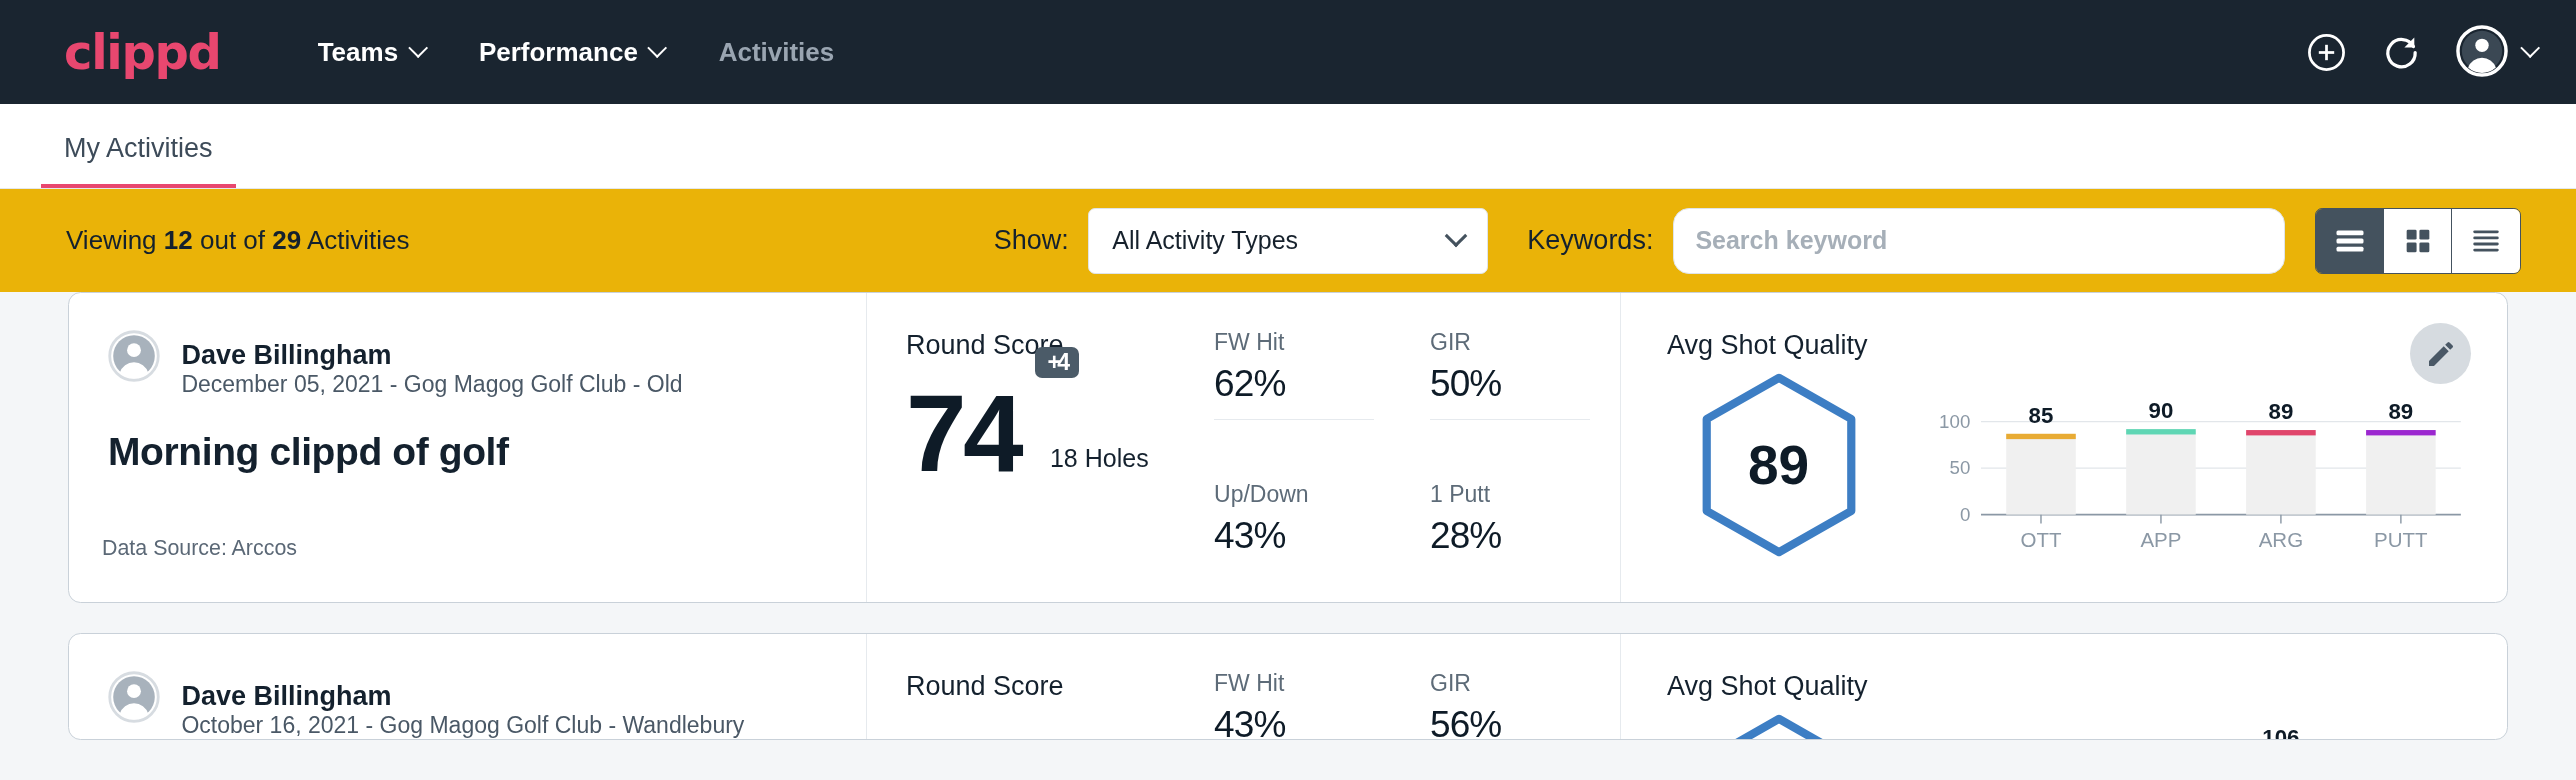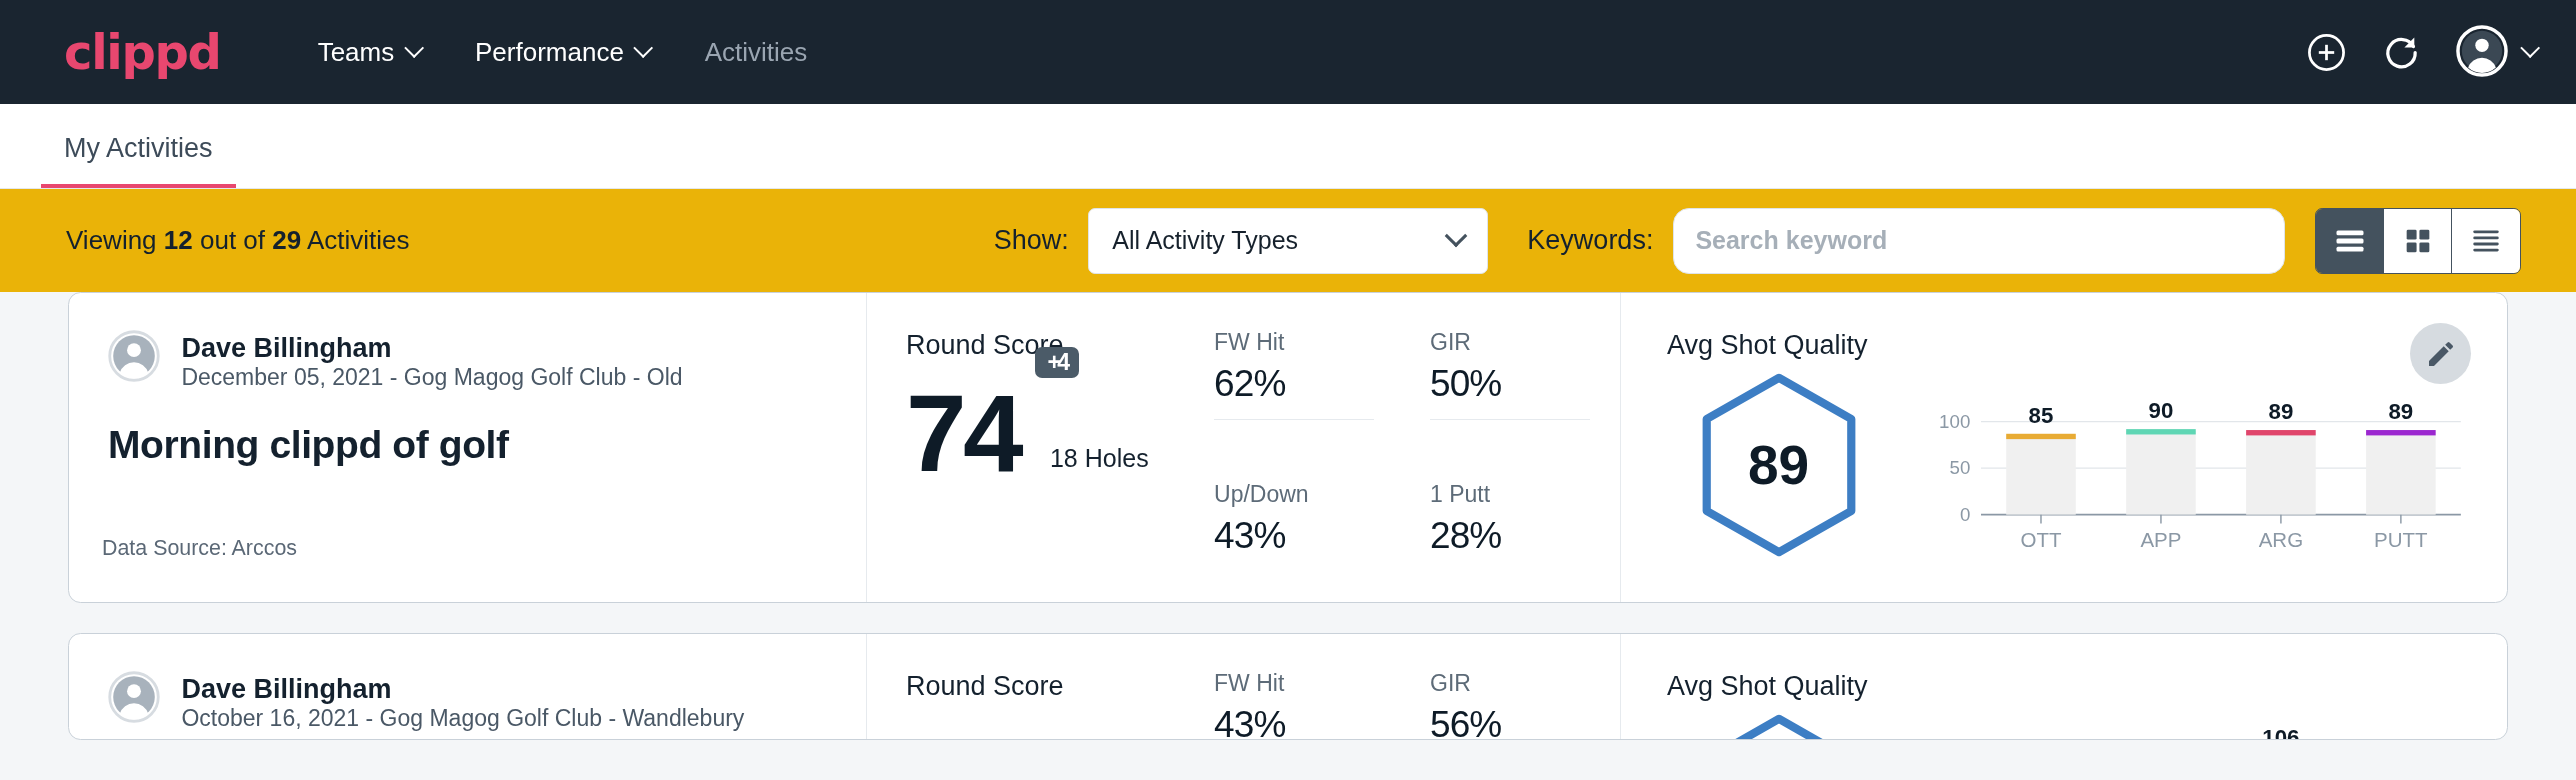--- a/index.html
+++ b/index.html
@@ -33,20 +33,21 @@
   .nav { display: flex; align-items: center; gap: 0px; }
   .nav-item {
     display: flex;
     align-items: center;
     gap: 12.5px;
     color: #ffffff;
     font-size: 26px;
     padding: 12.5px 27px;
     cursor: pointer;
     white-space: nowrap;
+    font-weight: bold;
   }
   .nav-item.dim { color: #9aa5b1; }
   .chev {
     width: 14.3px; height: 14.3px;
     border-right: 2.7px solid currentColor;
     border-bottom: 2.7px solid currentColor;
     transform: rotate(45deg) translate(-2.7px,-2.7px);
     display: inline-block;
   }
   .appbar-right {
@@ -150,21 +151,21 @@
     margin-bottom: 30px;
   }
   .col-info {
     width: 821px;
     padding: 37px 39px 0 39px;
     border-right: 1.8px solid #e6eaee;
     position: relative;
   }
   .user-row { display: flex; align-items: flex-start; gap: 21.4px; }
   .user-text { padding-top: 1.8px; }
-  .user-name { font-size: 27px; font-weight: 700; color: #14212e; line-height: 1.2; }
+  .user-name { font-size: 27px; font-weight: 700; color: #14212e; line-height: 1.2; margin-top: 7px; }
   .user-meta { font-size: 23px; color: #4a5866; margin-top: 0; }
   .card-title { font-size: 39px; font-weight: 700; color: #14212e; margin-top: 32px; letter-spacing: -0.4px; }
   .data-source { font-size: 21.4px; color: #5b6876; position: absolute; bottom: 41px; left: 33px; }
 
   .col-score {
     width: 357px;
     padding: 37px 0 0 39px;
   }
   .col-label { font-size: 27px; color: #14212e; }
   .score-row { display: flex; align-items: flex-end; margin-top: 23px; }

